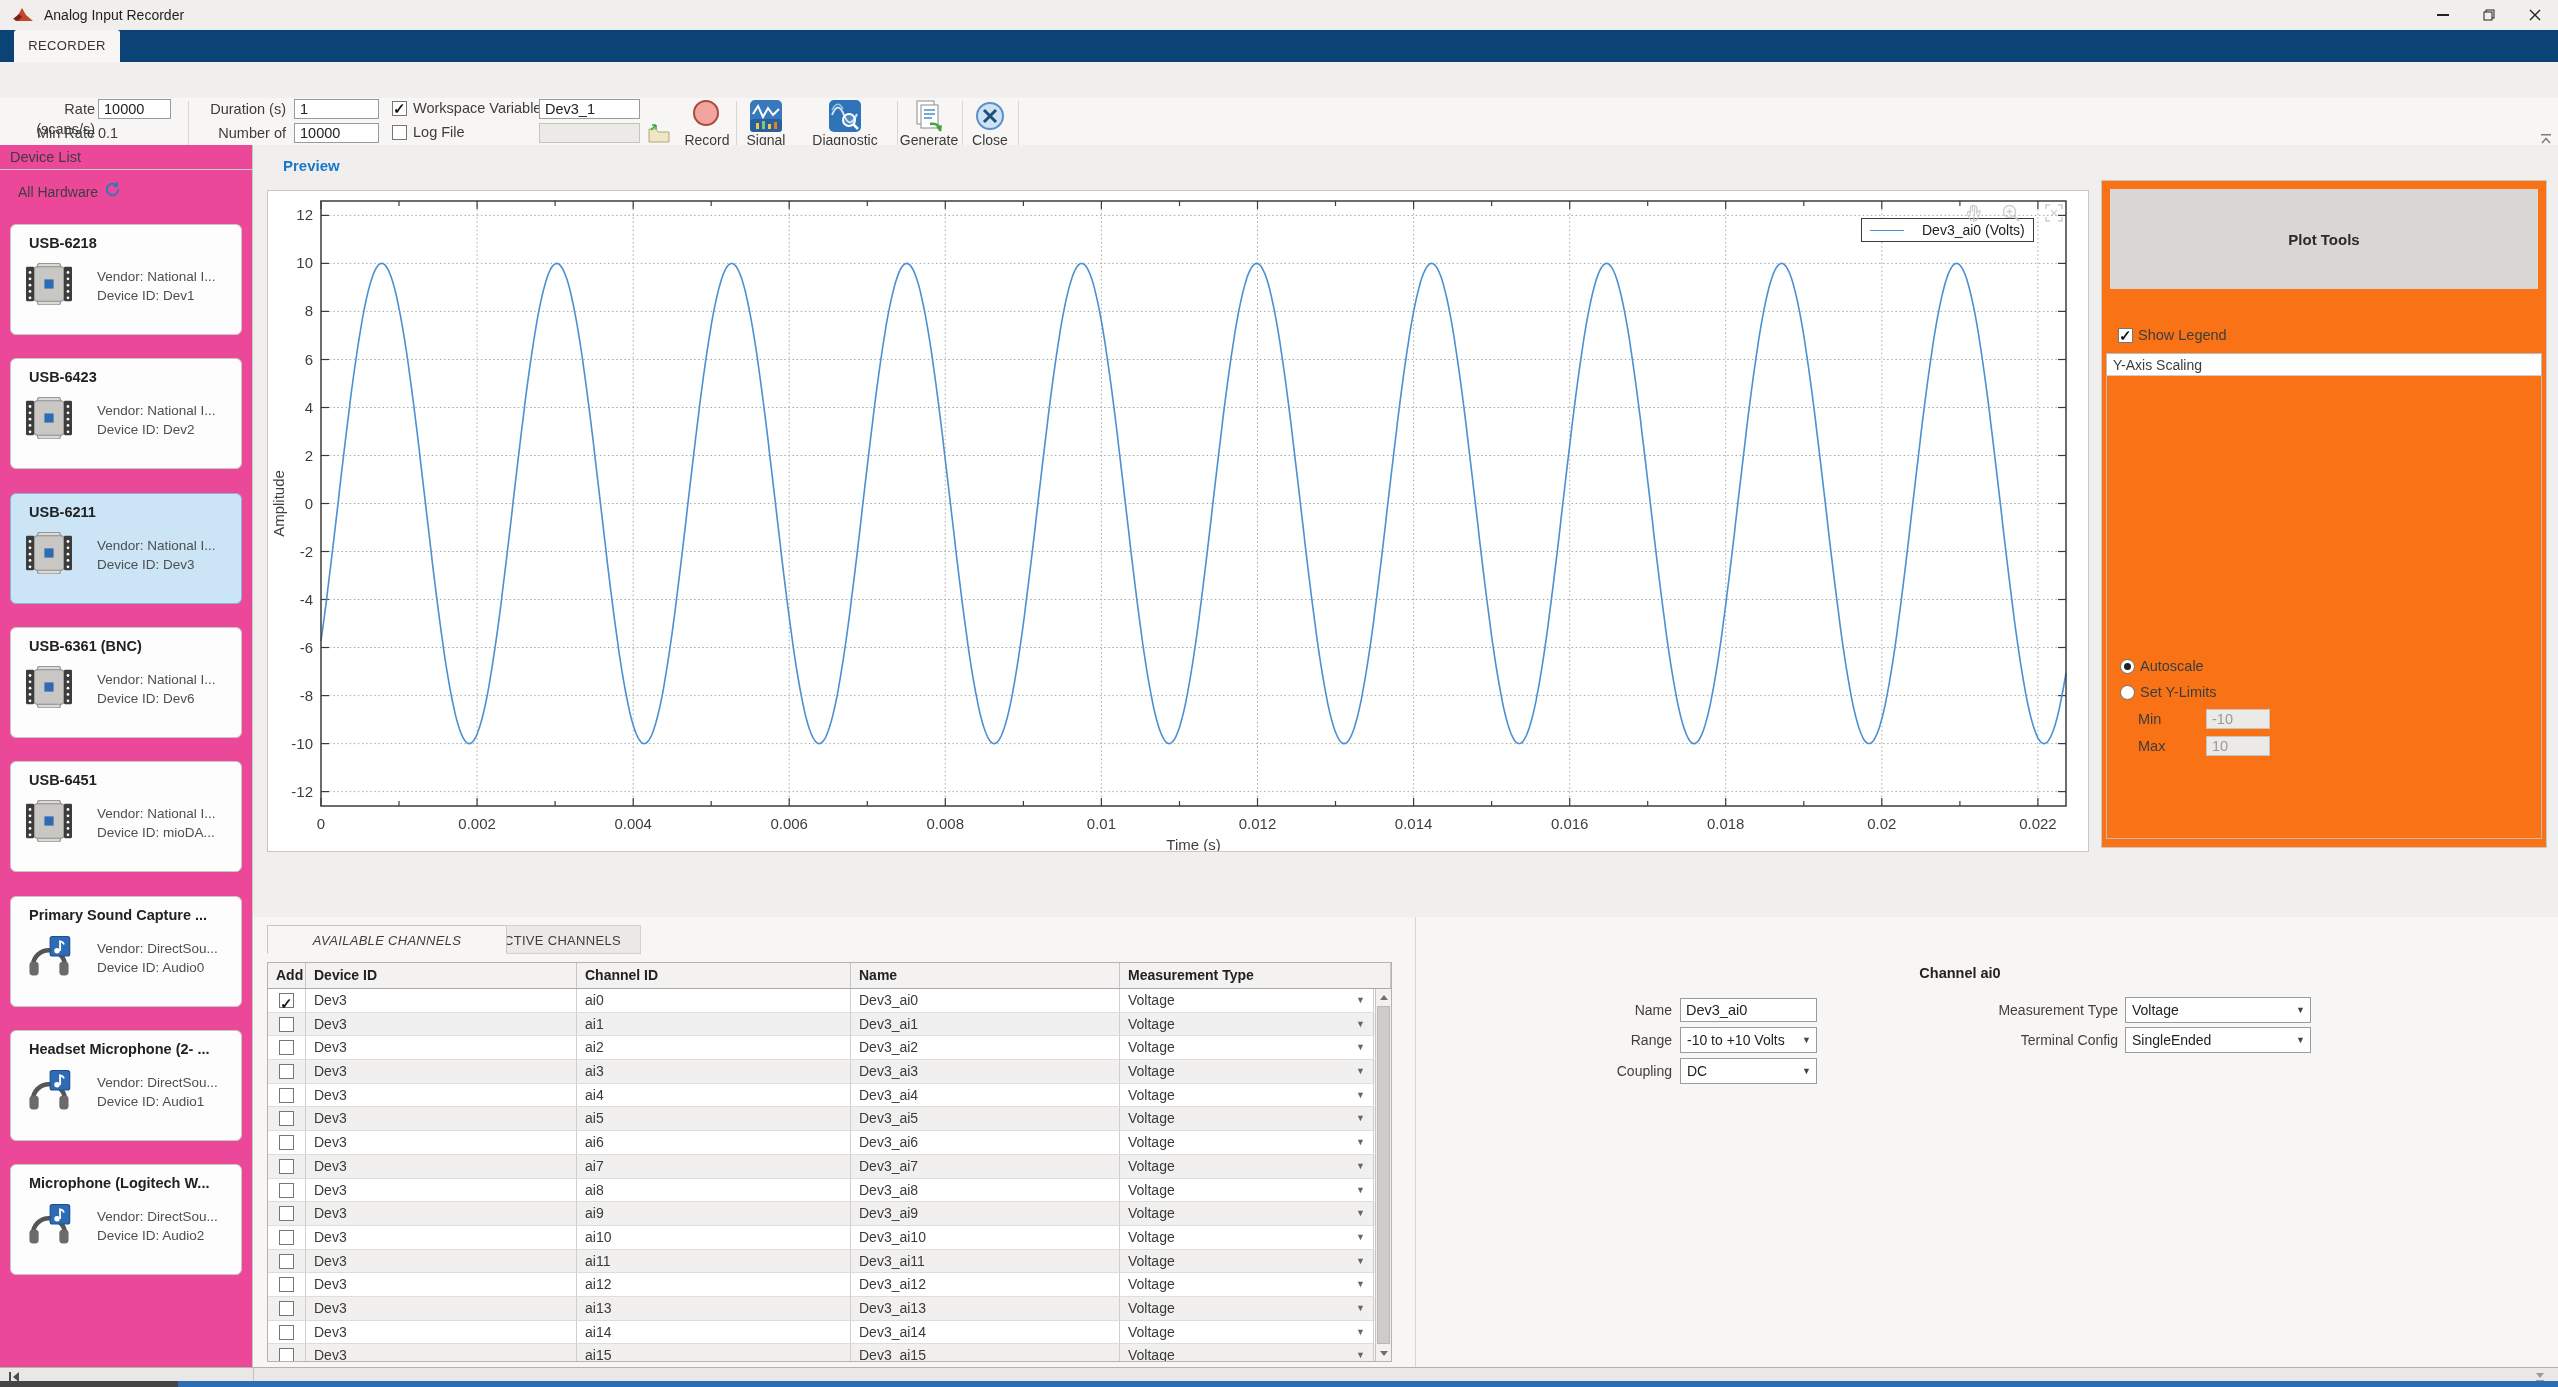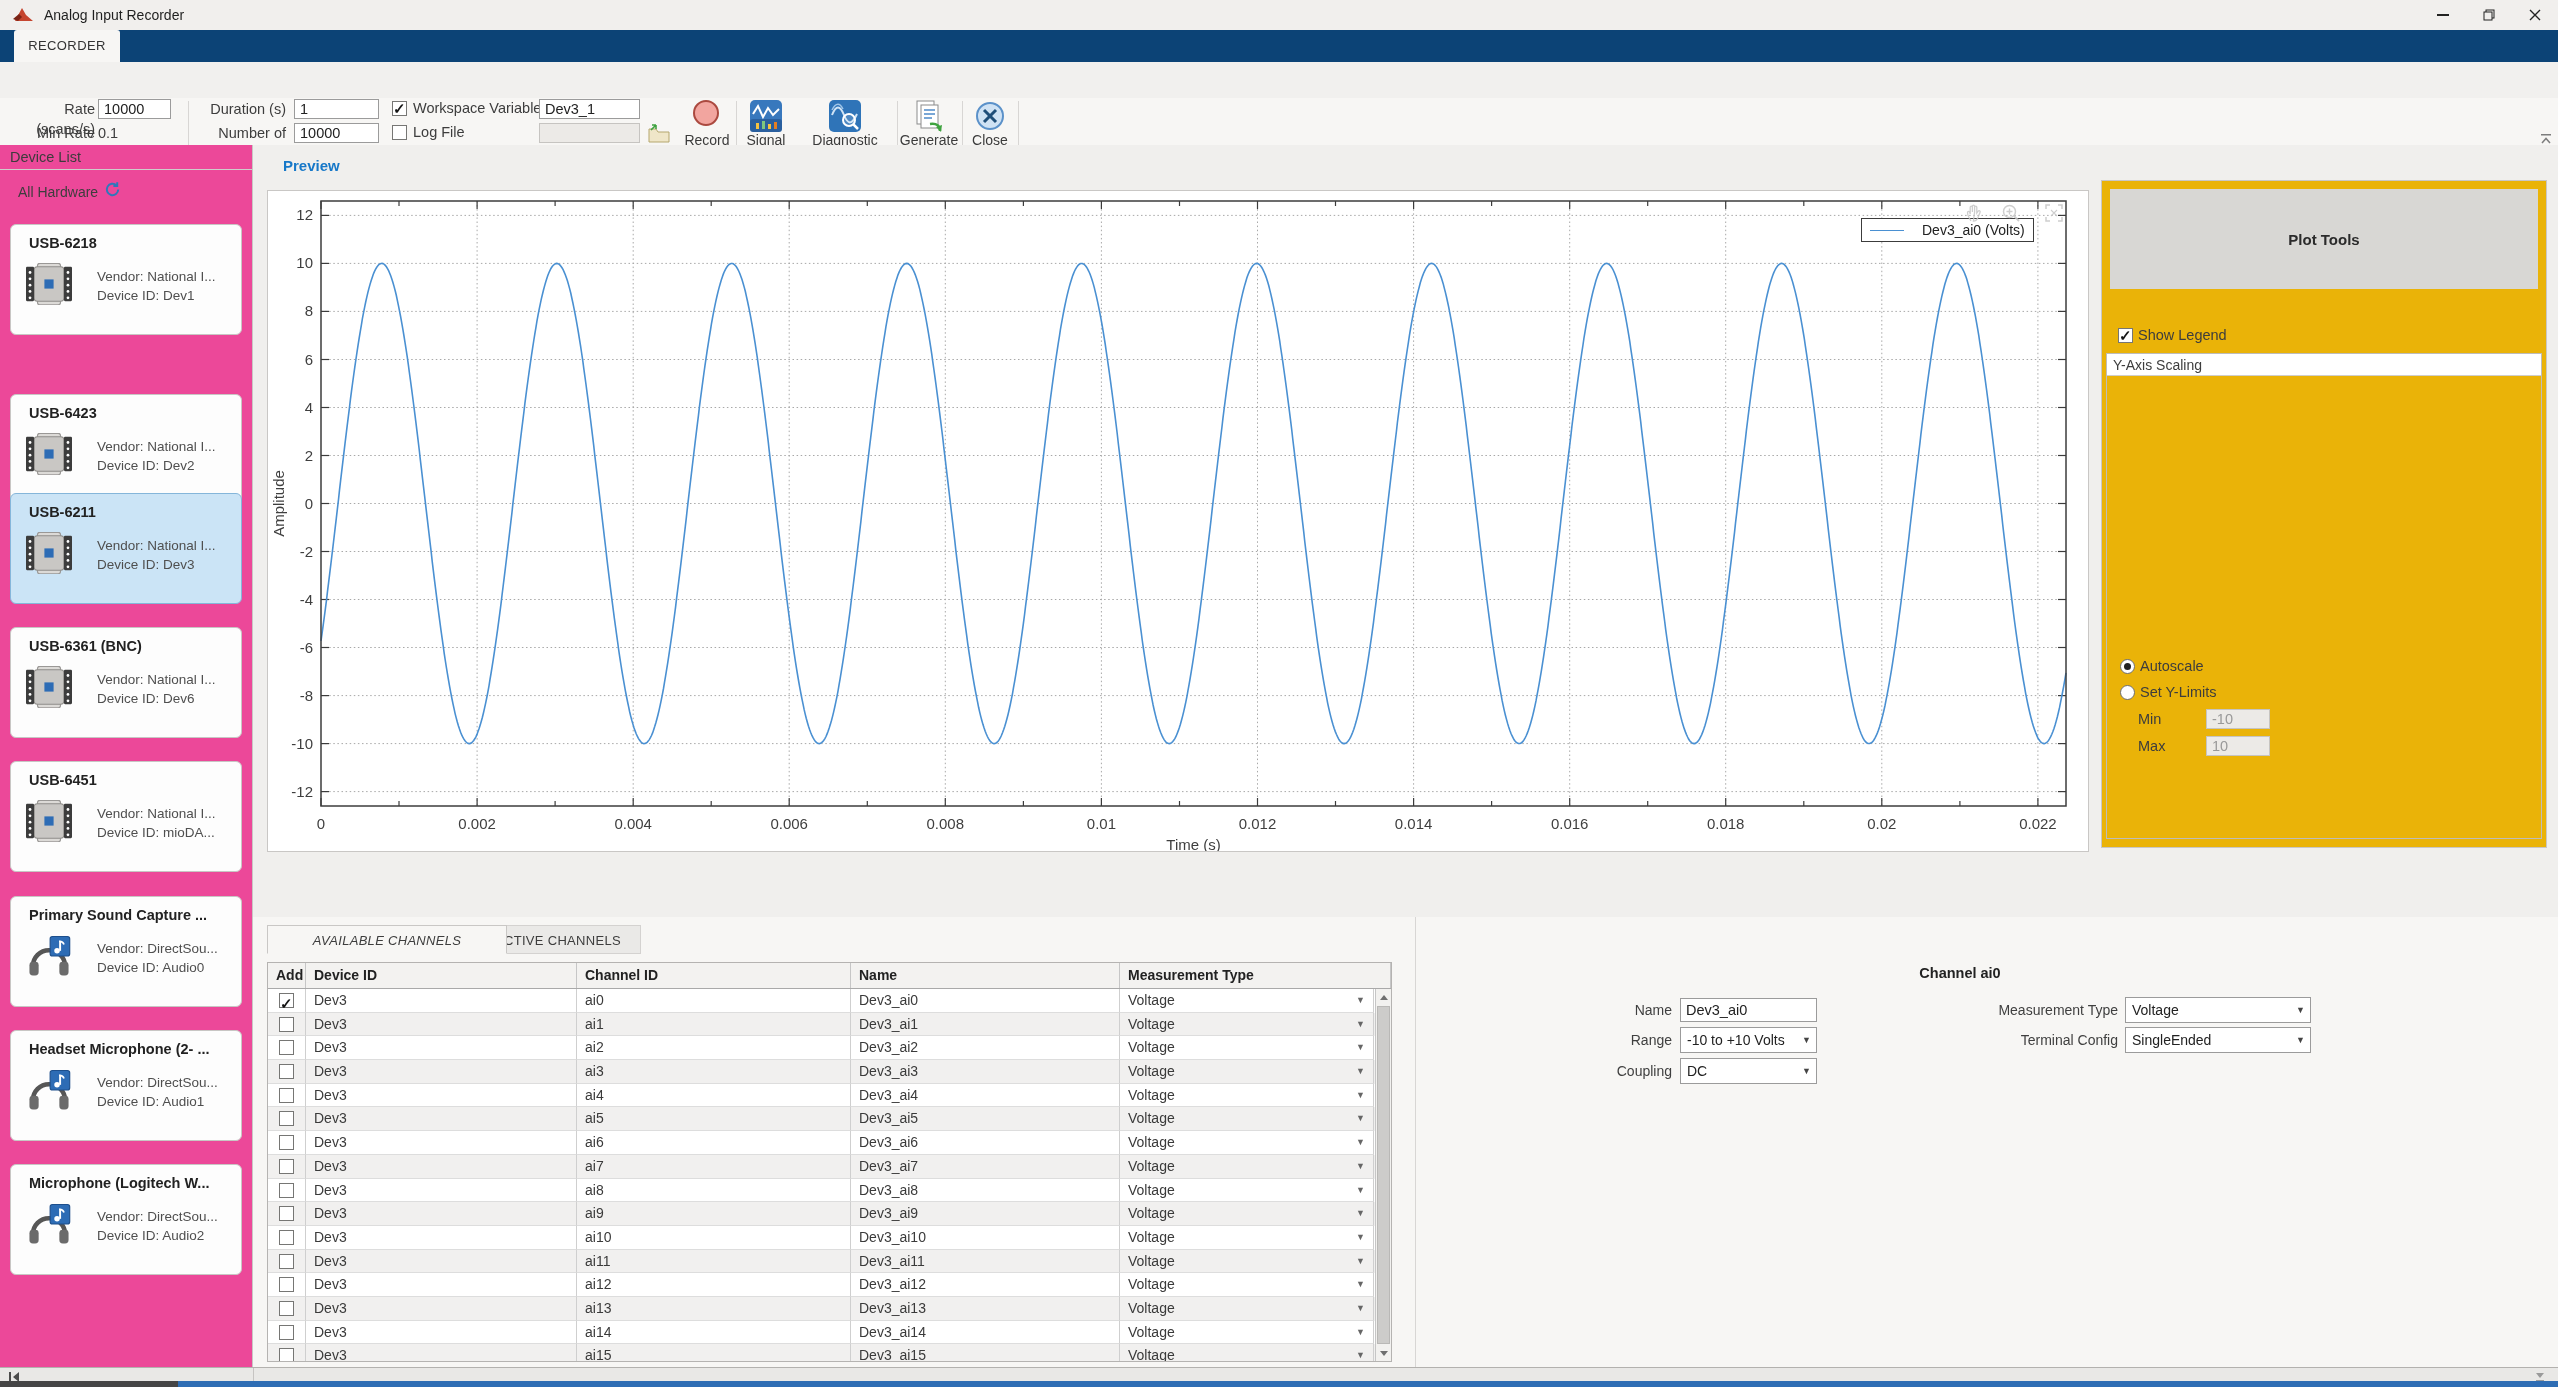--- a/index.html
+++ b/index.html
@@ -48,21 +48,21 @@
   .grid{stroke:#a8a8a8;stroke-width:1;stroke-dasharray:1.5,2.6;}
   .tick{stroke:#3c3c3c;stroke-width:1.2;}
   .tlab{font-family:"Liberation Sans",sans-serif;font-size:15px;fill:#3f3f3f;}
   .alab{font-family:"Liberation Sans",sans-serif;font-size:15px;fill:#3f3f3f;}
   #plot-legend{position:absolute;left:1593px;top:27px;height:22px;border:1px solid #3c3c3c;background:#fff;
                display:flex;align-items:center;padding:0 8px;}
   .legline{display:inline-block;width:34px;height:0;border-top:1.8px solid #4a90d2;}
   .legtext{font-size:14px;color:#222;margin-left:18px;}
   .axtool{position:absolute;top:12px;width:22px;height:22px;opacity:.85;}
   
-  #plottools{left:1848px;top:35px;width:446px;height:668px;background:#eab308;border:1px solid #c9c7c5;box-sizing:border-box;}
+  #plottools{left:1848px;top:35px;width:446px;height:668px;background:#f97316;border:1px solid #c9c7c5;box-sizing:border-box;}
   #pt-header{left:8px;top:8px;width:428px;height:100px;background:#d8d7d4;display:flex;align-items:center;justify-content:center;
              font-size:15px;font-weight:bold;color:#2b2b2b;}
   #pt-group{left:4px;top:172px;width:436px;height:486px;border:1px solid #bdbcba;box-sizing:border-box;}
   #pt-group-title{left:5px;top:173px;width:434px;height:22px;border-bottom:1px solid #cfcecc;font-size:14px;color:#3d3d3d;
                   line-height:22px;padding-left:6px;box-sizing:border-box;background:#fff;}
   
   #chanbar{left:253px;top:890px;width:2305px;height:27px;background:#0c4376;border-top:2px solid #98a0a8;box-sizing:border-box;}
   #chanbar .bartitle{left:16px;top:4px;font-size:14.5px;font-weight:bold;color:#fff;}
   .grip{left:2284px;top:6px;width:3px;height:3px;background:#dfe6ec;box-shadow:0 6px 0 #dfe6ec,0 12px 0 #dfe6ec;}
   #chanbody{left:253px;top:917px;width:2305px;height:450px;background:#f7f6f4;}
@@ -269,21 +269,21 @@
               <circle cx="36.5" cy="24.5" r="1.2" fill="#fff"></circle>
               <circle cx="3.5" cy="30" r="1.2" fill="#fff"></circle>
               <circle cx="36.5" cy="30" r="1.2" fill="#fff"></circle>
   <rect x="16" y="14" width="8" height="8" fill="#2d6cb5"></rect>
             </svg></div>
      <div class="dev-info">
        <div>Vendor: National I...</div>
        <div>Device ID: Dev1</div>
      </div>
         </div>
-        <div class="dev-card" style="top: 213.3px; margin-top: 36px;">
+        <div class="dev-card" style="top: 213.3px;">
           <div class="dev-title">USB-6423</div>
      <div class="dev-icon"><svg width="46" height="42" viewBox="0 0 40 36">
   <rect x="10" y="0" width="20" height="7" rx="2" fill="#dcdad7" stroke="#9a9896"></rect>
   <rect x="10" y="29" width="20" height="7" rx="2" fill="#dcdad7" stroke="#9a9896"></rect>
   <rect x="7" y="3" width="26" height="30" rx="3" fill="#c9c7c4" stroke="#8f8d8a"></rect>
   <rect x="0" y="3" width="7" height="30" rx="1" fill="#3c3c3c"></rect>
   <rect x="33" y="3" width="7" height="30" rx="1" fill="#3c3c3c"></rect>
   <circle cx="3.5" cy="8" r="1.2" fill="#fff"></circle>
               <circle cx="36.5" cy="8" r="1.2" fill="#fff"></circle>
               <circle cx="3.5" cy="13.5" r="1.2" fill="#fff"></circle>

